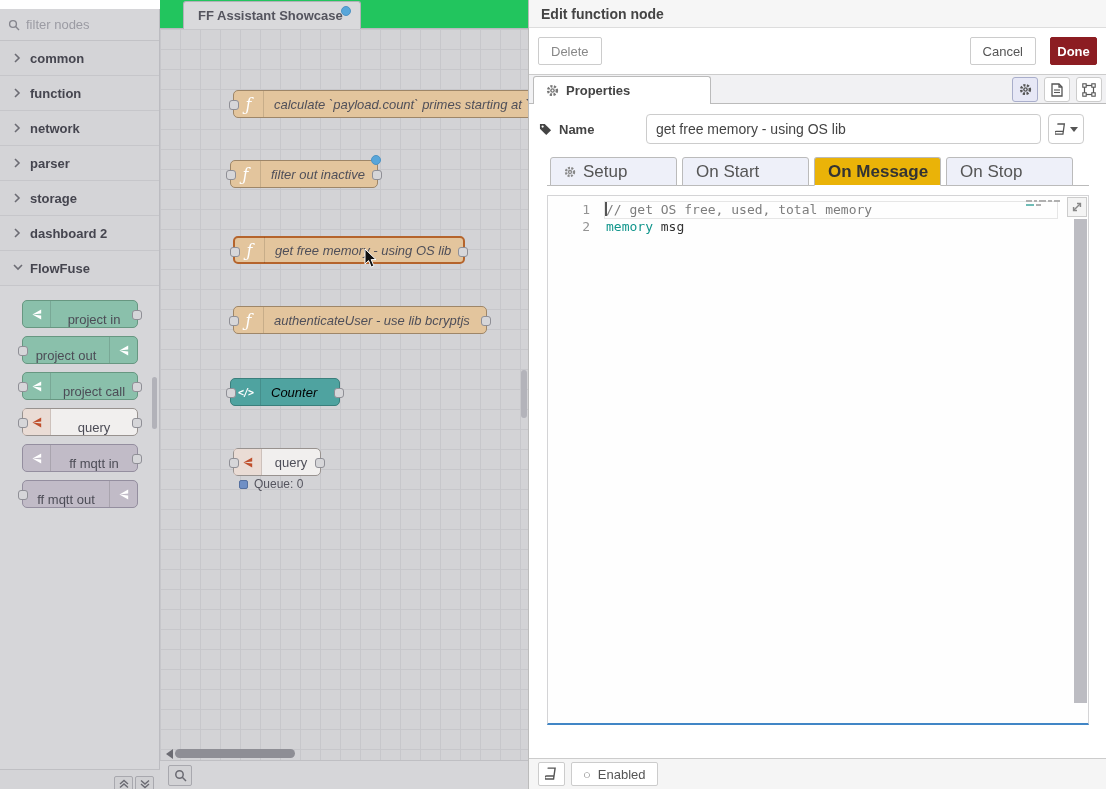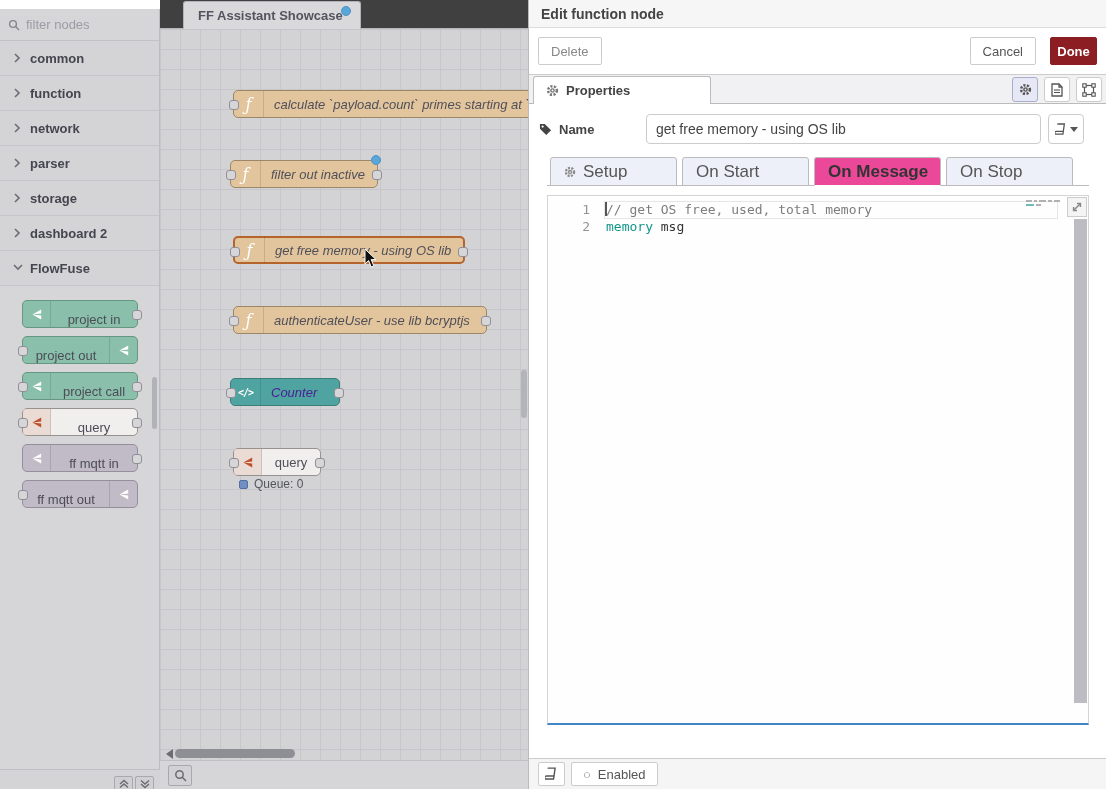--- a/index.html
+++ b/index.html
@@ -25,35 +25,35 @@
   .pal-node.query .nicon { background:rgba(230,207,197,0.6); }
   .pal-node.mqtt { background:#c1bbc7; border-color:#948e9f; }
   .port { position:absolute; width:10px; height:10px; top:9px; background:#d6d6d9; border:1px solid #8f8f96; border-radius:3px; }
   .port.pl { left:-5px; } .port.pr { right:-5px; }
   #palette-scroll-thumb { position:absolute; right:2px; top:368px; width:5px; height:52px; background:#b2b2b9; border-radius:3px; }
   #palette-footer { position:absolute; left:0; bottom:0; width:160px; height:29px; background:#d4d4d7; border-top:1px solid #bfbfc3; display:flex; align-items:center; justify-content:flex-end; gap:2px; padding-right:6px; }
   .pf-btn { width:19px; height:17px; border:1px solid #a8a8ae; background:#d0d0d3; display:flex; align-items:center; justify-content:center; border-radius:2px; cursor:pointer; }
 
   
   #canvas { position:absolute; left:160px; top:0; width:368px; height:789px; overflow:hidden; background:#d3d3d6; }
-  #tabbar { position:absolute; left:0; top:0; width:368px; height:29px; background:#404040; border-bottom:1px solid #b9b9bd; }
+  #tabbar { position:absolute; left:0; top:0; width:368px; height:29px; background:#22c55e; border-bottom:1px solid #b9b9bd; }
   #flow-tab { position:absolute; left:23px; top:1px; width:178px; height:28px; background:#d9d9dc; border:1px solid #b2b2b8; border-bottom:none; border-radius:3px 3px 0 0; display:flex; align-items:center; padding-left:14px; cursor:pointer; }
   #flow-tab .tab-label { font-weight:bold; color:#54545e; font-size:13px; }
   #flow-tab .dot { position:absolute; right:9px; top:4px; }
   .blue-dot { width:10px; height:10px; border-radius:50%; background:#58a6da; border:1px solid #4d93c4; }
   #grid { position:absolute; left:0; top:29px; width:368px; height:731px;
      background-color:#d3d3d6;
      background-image:linear-gradient(#c7c7cb 1px, transparent 1px), linear-gradient(90deg, #c7c7cb 1px, transparent 1px);
      background-size:20px 20px; }
   .node { position:absolute; height:28px; border-radius:5px; border:1px solid #9e8668; background:#e3c59d; display:flex; align-items:center; cursor:move; }
   .node .nicon { width:30px; height:26px; display:flex; align-items:center; justify-content:center; border-right:1px solid rgba(0,0,0,0.12); }
   .node .nlabel { flex:1; padding:0 10px; color:#4f4f59; font-style:italic; font-size:13px; white-space:nowrap; overflow:hidden; }
   .node.selected { border:2px solid #b5642c; }
   .node.teal { background:#4fa3a0; border-color:#3a7f7c; }
-  .node.teal .nlabel { color:#4c1d95; }
+  .node.teal .nlabel { color:#000000; }
   .node.qnode { background:#f1efee; border-color:#98928f; }
   .node.qnode .nicon { background:rgba(230,207,197,0.6); width:28px; }
   .node.qnode .nlabel { font-style:normal; text-align:center; padding:0 6px; }
   .fglyph { font-family:"DejaVu Serif", serif; font-style:italic; color:#fff; font-size:16px; }
   .codeglyph { font-family:"DejaVu Sans Mono", monospace; color:#fff; font-size:10px; font-weight:bold; letter-spacing:-1px; }
   .node-changed-dot { position:absolute; right:-4px; top:-6px; }
   #node-status { position:absolute; left:79px; top:477px; display:flex; align-items:center; gap:6px; }
   #node-status .status-square { width:9px; height:9px; background:#6f8fc5; border:1px solid #55709f; border-radius:2px; }
   #node-status .status-text { color:#54545e; font-size:12px; }
   #canvas-vscroll { position:absolute; right:1px; top:370px; width:6px; height:48px; background:#b3b3ba; border-radius:3px; }
@@ -79,21 +79,21 @@
   #prop-icons { position:absolute; right:4px; top:2px; display:flex; gap:6px; }
   .icon-btn { width:26px; height:25px; border:1px solid #ccc; border-radius:3px; background:#fff; display:flex; align-items:center; justify-content:center; cursor:pointer; color:#555; }
   .icon-btn.active { background:#e7e8f6; border-color:#a9aecb; }
   #panel-body { position:relative; height:653px; background:#fff; }
   #name-row { position:absolute; left:10px; top:10px; width:558px; height:30px; display:flex; align-items:center; }
   #name-row .field-label { display:flex; align-items:center; gap:7px; width:107px; font-weight:bold; color:#444; }
   #name-input { width:395px; height:30px; border:1px solid #ccc; border-radius:4px; padding:0 9px; font-size:14px; color:#444; outline:none; font-family:"Liberation Sans",sans-serif; }
   #lib-btn { margin-left:7px; width:36px; height:30px; border:1px solid #ccc; border-radius:4px; background:#fff; display:flex; align-items:center; justify-content:center; gap:3px; cursor:pointer; color:#555; }
   #func-tabs { position:absolute; left:18px; top:53px; width:542px; height:29px; border-bottom:1px solid #bbb; display:flex; gap:5px; padding-left:3px; }
   .ftab { width:127px; height:29px; margin-bottom:-1px; background:#eef0f9; border:1px solid #bbb; border-radius:3px 3px 0 0; display:flex; align-items:center; justify-content:flex-start; gap:7px; padding-left:13px; color:#555; font-size:17px; cursor:pointer; }
-  .ftab.active { background:#ec4899; border-bottom-color:#fff; color:#333; font-weight:bold; }
+  .ftab.active { background:#eab308; border-bottom-color:#fff; color:#333; font-weight:bold; }
   #code-editor { position:absolute; left:18px; top:91px; width:542px; height:530px; border:1px solid #d4d4d6; border-bottom:2px solid #4186C6; background:#fefefe; font-family:"DejaVu Sans Mono", monospace; font-size:13px; line-height:17px; }
   .code-line { display:flex; height:17px; }
   .gutter { width:58px; text-align:right; padding-right:16px; color:#949494; flex:none; }
   .code-text { white-space:pre; position:relative; }
   .cm-comment { color:#7d7d7d; }
   .cm-keyword { color:#12968c; }
   .cm-plain { color:#333; }
   .code-line.current .code-text::before { content:""; position:absolute; left:-2px; top:0; width:452px; height:16px; border:1px solid #e6e6e6; pointer-events:none; }
   .caret-bar { position:absolute; left:-1px; top:1px; width:1.5px; height:14px; background:#555; }
   #minimap { position:absolute; right:28px; top:4px; width:34px; height:10px; }

